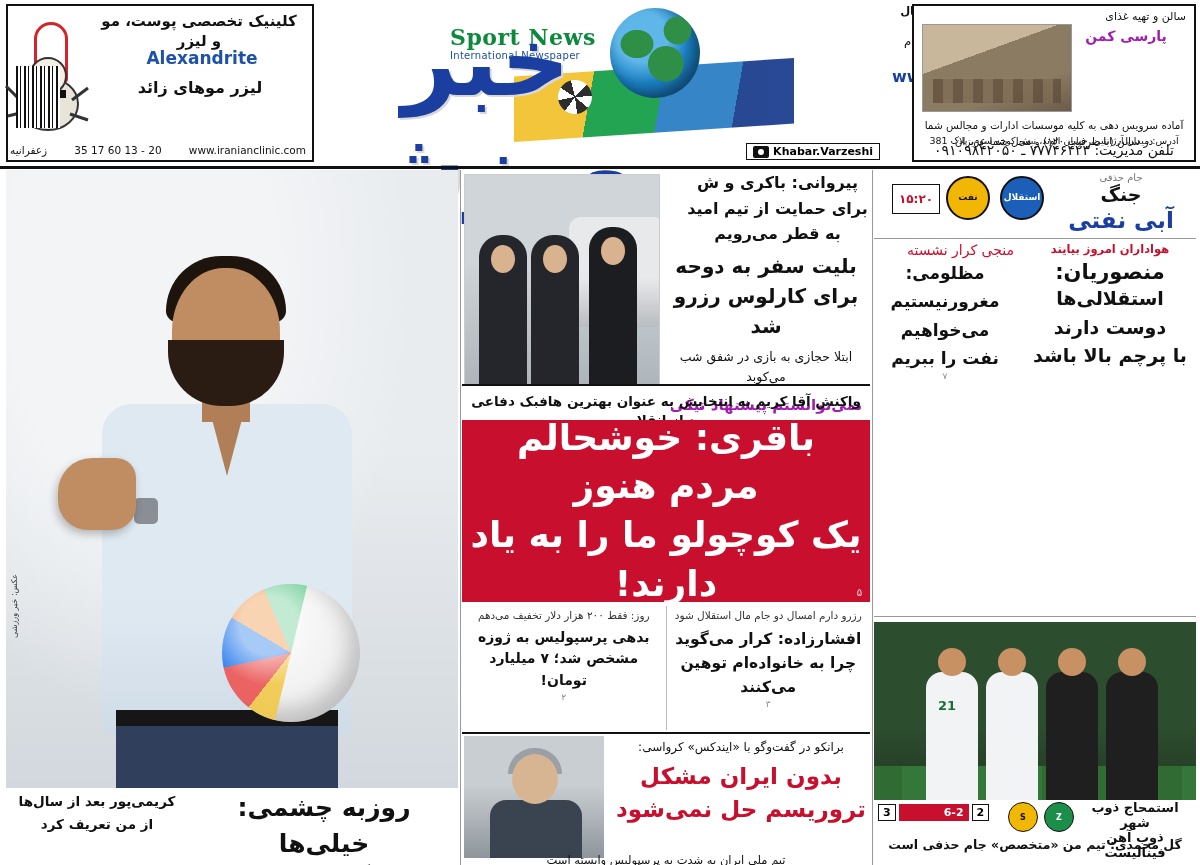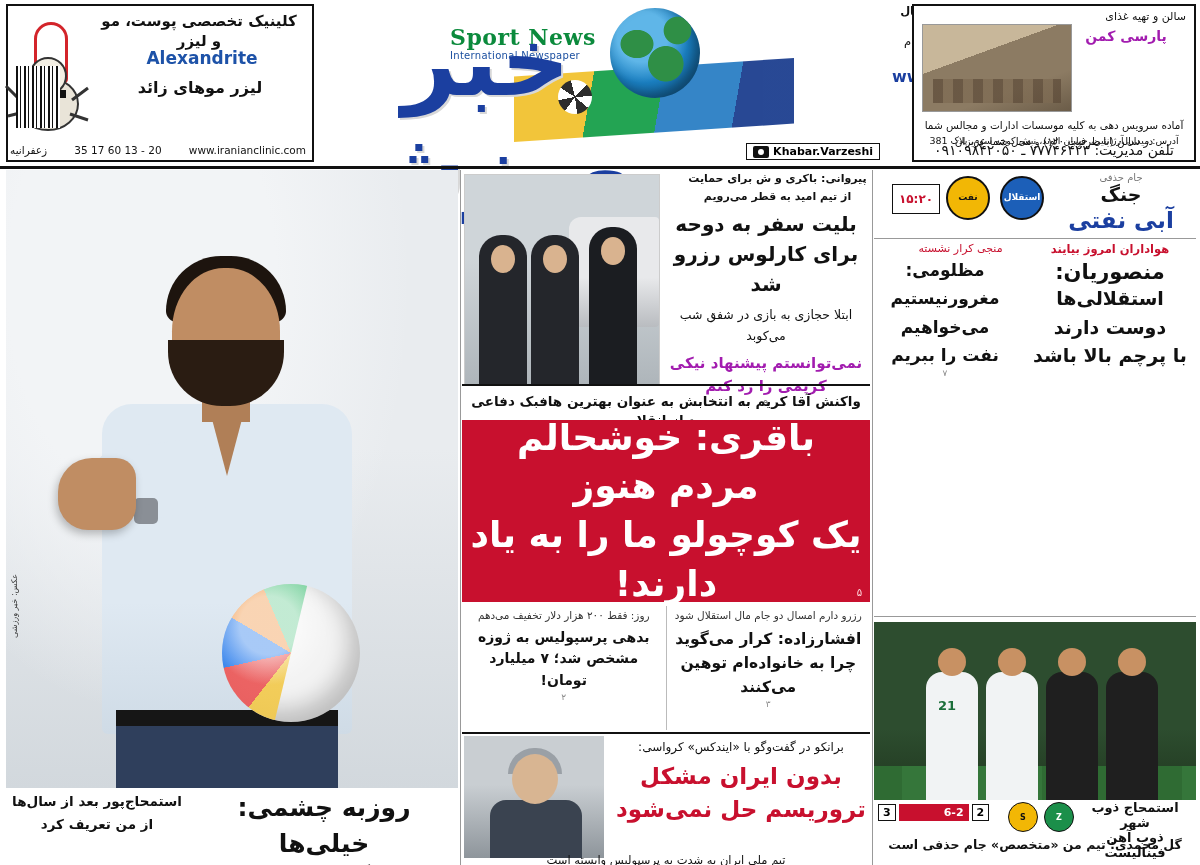--- a/index.html
+++ b/index.html
@@ -436,21 +436,21 @@
     width: 408px; height: 695px;
   }
   .peyravani {
     position: absolute;
     top: 0; right: 0;
     width: 208px;
     direction: rtl;
     text-align: center;
   }
   .peyravani .kicker {
-    font-size: 11px; color: #111; line-height: 1.6; font-weight: bold; margin-left: 23px;
+    font-size: 16px; color: #111; line-height: 1.6; font-weight: bold; margin-left: 23px;
   }
   .peyravani .main {
     margin-top: 4px;
     font-size: 20px; font-weight: bold; color: #111; line-height: 1.5;
   }
   .peyravani .sub {
     margin-top: 6px;
     font-size: 12.5px; color: #111; line-height: 1.65;
   }
   .peyravani .sub2 {
@@ -647,21 +647,21 @@
   }
   .mans-right .kick { font-size: 11.5px; color: #c8102e; font-weight:bold; }
   .mans-right .nm { font-size: 21px; font-weight:bold; color:#111; margin-top:4px; }
   .mans-right .ln { font-size: 19px; font-weight:bold; color:#111; line-height:1.5; }
   .mans-left {
     position: absolute;
     top: 0; left: 0;
     width: 142px;
     text-align: center;
   }
-  .mans-left .kick { font-size: 11px; color:#c8102e;margin-left:31px; }
+  .mans-left .kick { font-size: 14px; color:#c8102e;margin-left:31px; }
   .mans-left .ln { font-size: 17px; font-weight: bold; color:#111; line-height:1.55; margin-top:2px; }
   .mans-left .n { font-size:9px; color:#888;}
 
   .left-photo {
     position: absolute;
     top: 452px; right: 0;
     width: 322px; height: 178px;
     background: linear-gradient(180deg,#2d4d2f 0 60%, #20371f 100%);
     overflow: hidden;
   }
@@ -831,21 +831,21 @@
       <div class="mp-sidetext">عکس: خبر ورزشی</div>
     </div>
 
     <div class="mp-caption">
       <div class="mp-cap-right">
         <div class="l">روزبه چشمی: خیلی‌ها</div>
         <div class="l">می‌گویند شبیه بوسکتس</div>
 
       </div>
       <div class="mp-cap-left">
-        <div class="sm">استمحاج‌پور بعد از سال‌ها</div>
+        <div class="sm">کریمی‌پور بعد از سال‌ها</div>
         <div class="sm">از من تعریف کرد</div>
       </div>
 
     </div>
 
     <div class="vrule" style="left:460px; top:0; height:695px;"></div>
 
     <div class="center-col">
 
       <div class="peyravani">

